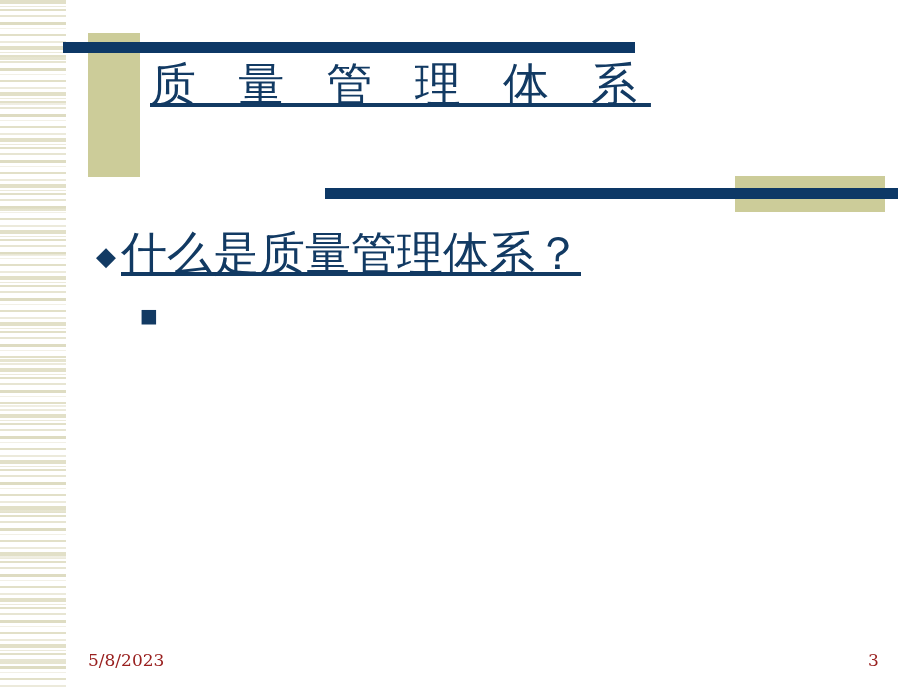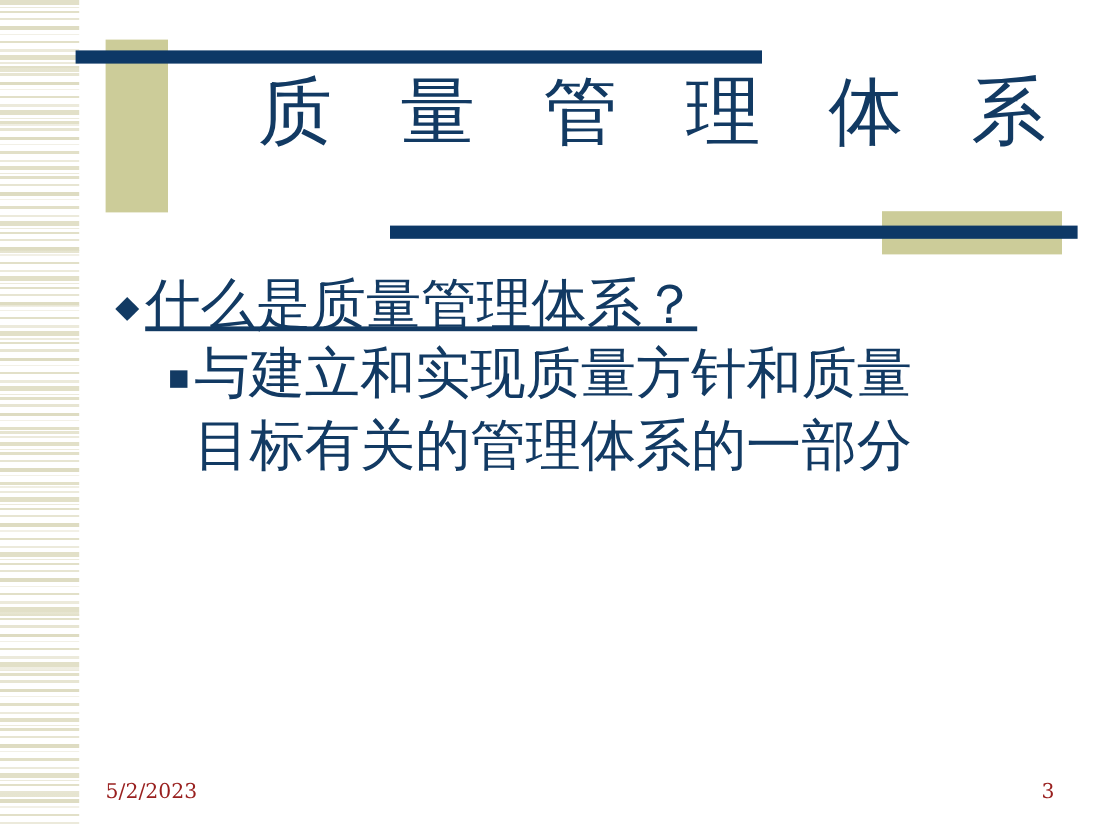--- a/index.html
+++ b/index.html
@@ -98,28 +98,29 @@
     height: 36px;
     background: #cccc99;
   }
 
   
   #slide-title {
     position: absolute;
     left: 150px;
     top: 60px;
     width: 740px;
-    text-align: right;
-    font-family: "DejaVu Serif", "Liberation Serif", serif;
-    font-size: 62px;
+    text-align: left;
+    font-family: "DejaVu Serif", "Liberation Serif", serif;
+    font-size: 46px;
     line-height: 1.05;
     font-weight: 400;
     color: #123a63;
     letter-spacing: 0.30em;
     white-space: nowrap;
+    text-decoration: underline;
   }
 
   
   #body-content {
     position: absolute;
     left: 96px;
     top: 226px;
     width: 800px;
   }
 
@@ -203,22 +204,21 @@
 
   <div id="body-content">
 
     <div class="bullet-l1">
       <span class="marker">◆</span>
       <span class="text">什么是质量管理体系？</span>
     </div>
 
     <div class="bullet-l2">
       <span class="marker">■</span>
-      <span class="text">与建立和实现质量方针和质量目标有关的管理体系的一部分</span>
     </div>
 
   </div>
 
-  <div id="footer-date">5/2/2023</div>
+  <div id="footer-date">5/8/2023</div>
 
   <div id="footer-page-number">3</div>
 
 </div>
 
 </body></html>

